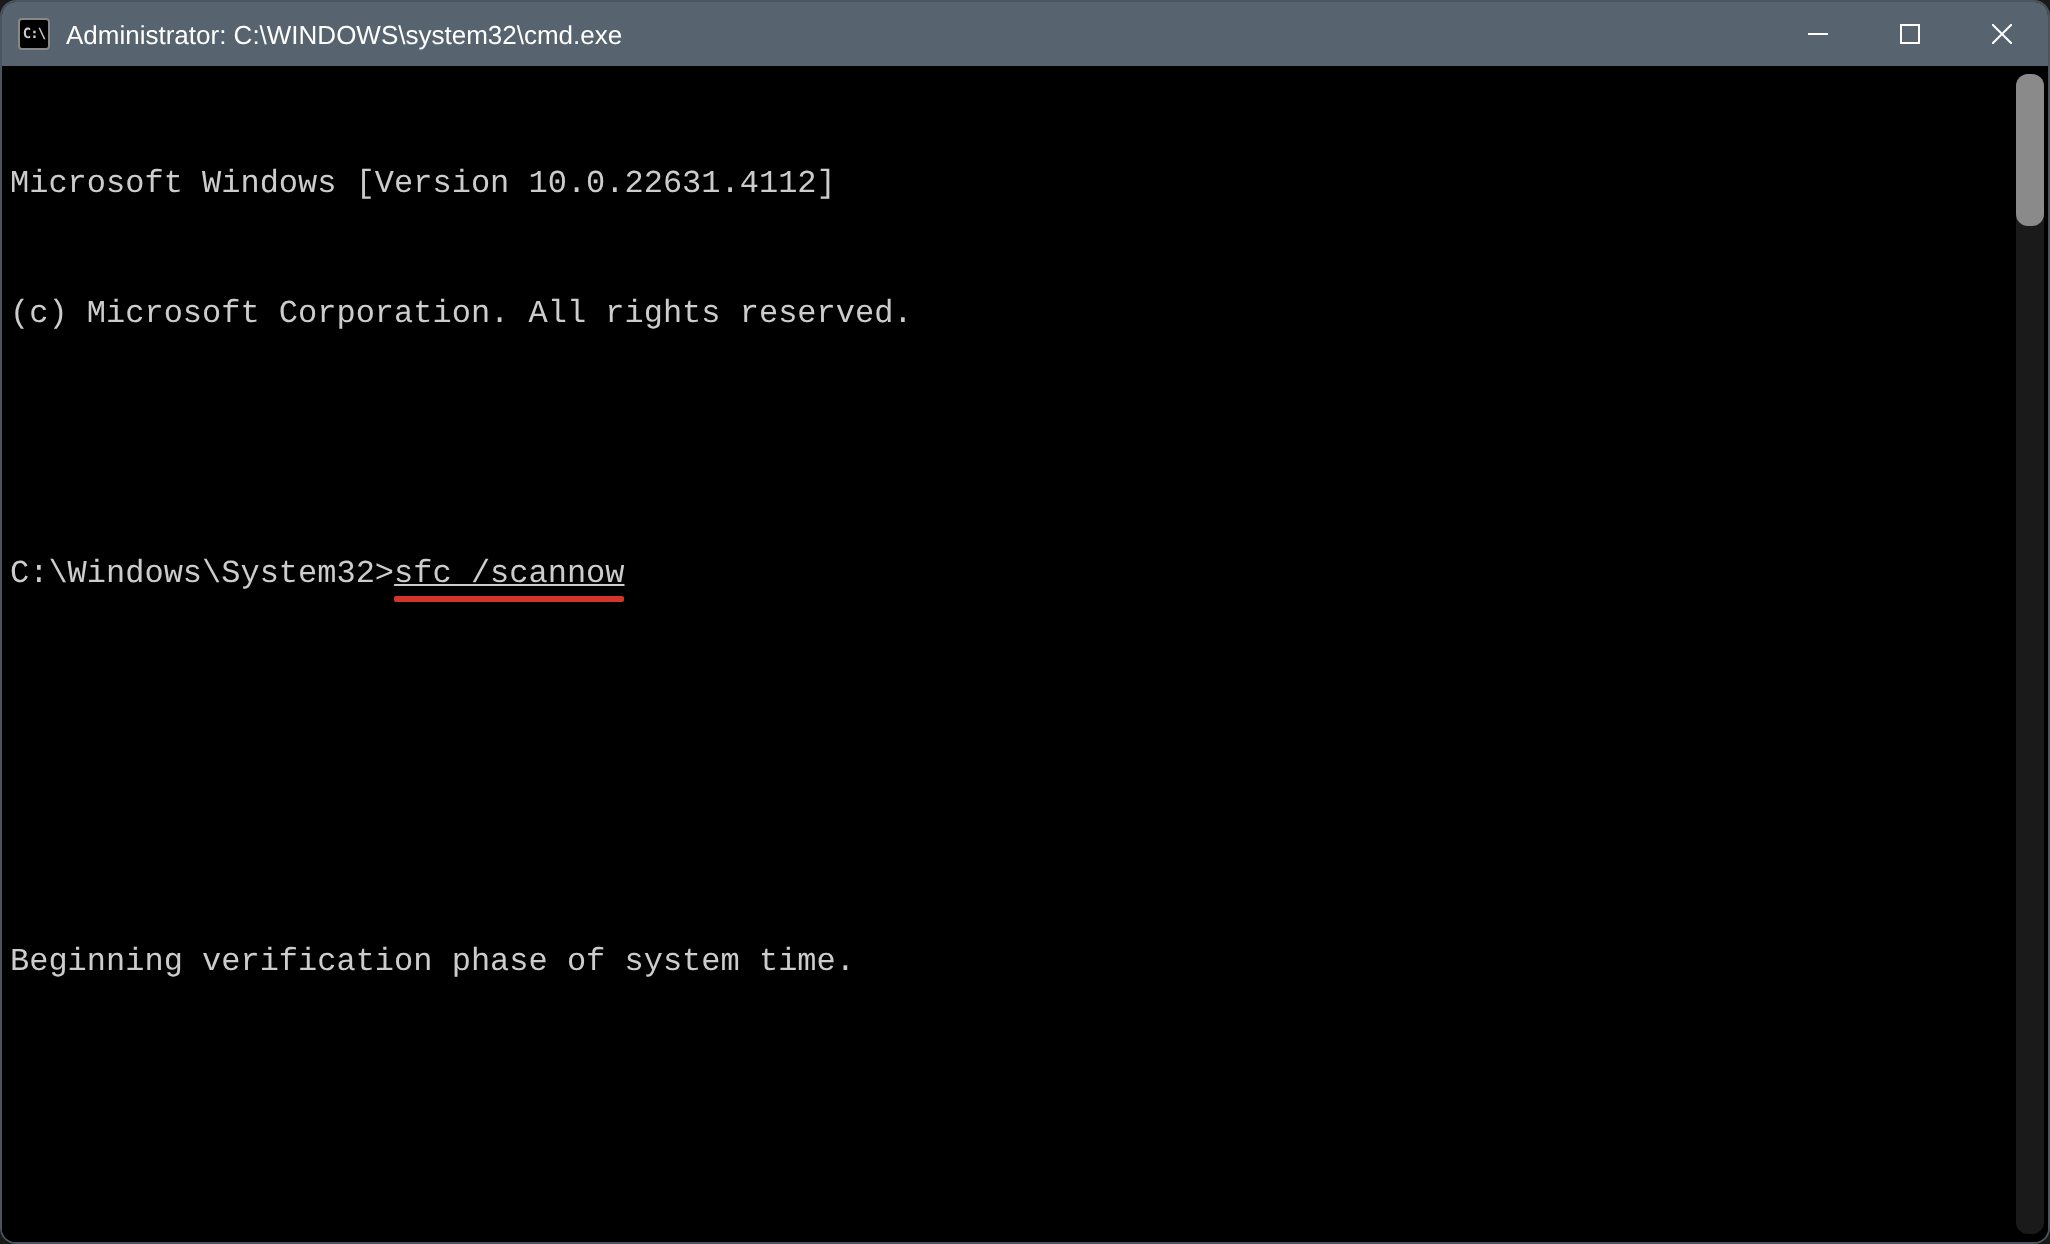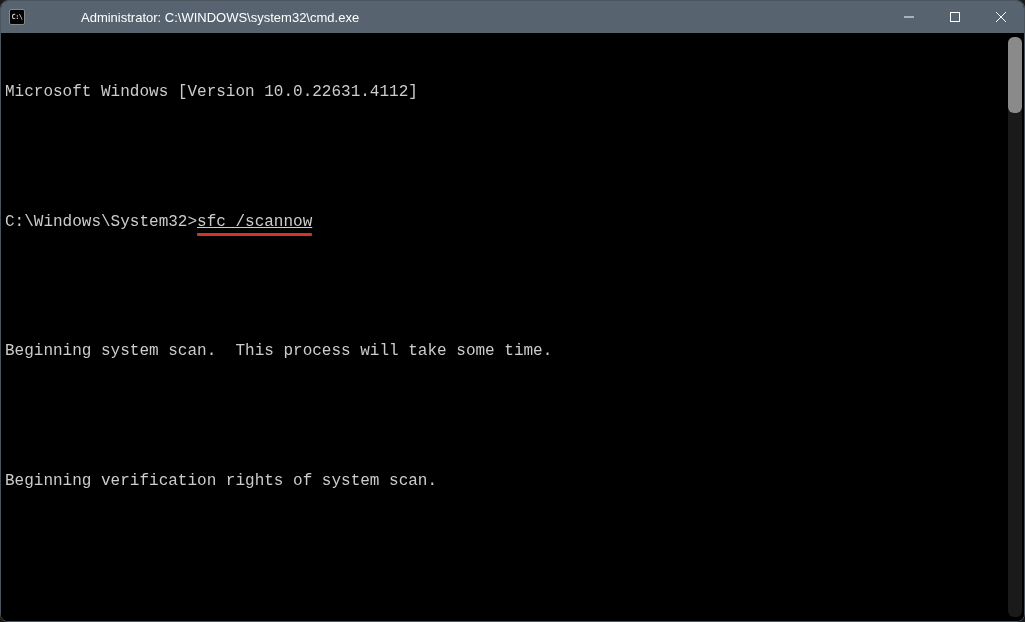--- a/index.html
+++ b/index.html
@@ -48,21 +48,20 @@
       font-family: monospace;
       color: #ccc;
       letter-spacing: -0.5px;
       font-weight: bold;
       line-height: 1;
     }
     .titlebar-title {
       flex: 1;
       white-space: nowrap;
       overflow: hidden;
-      margin-left: 48px;
     }
     .window-controls {
       display: flex;
       height: 100%;
     }
     .window-control {
       width: 46px;
       height: 100%;
       display: flex;
       align-items: center;
@@ -151,26 +150,26 @@
             <line x1="0" y1="0" x2="10" y2="10" stroke="#fff" stroke-width="1"></line>
             <line x1="10" y1="0" x2="0" y2="10" stroke="#fff" stroke-width="1"></line>
           </svg>
       </div>
     </div>
   </div>
 
   <div class="term-body">
     <div class="terminal">
       <div class="line">Microsoft Windows [Version 10.0.22631.4112]</div>
+      <div class="line">(c) Microsoft Corporation. All rights reserved.</div>
       <div class="line">&nbsp;</div>
       <div class="line"><span>C:\Windows\System32&gt;</span><span class="underlined-red">sfc /scannow</span></div>
       <div class="line">&nbsp;</div>
-      <div class="line">Beginning system scan.  This process will take some time.</div>
       <div class="line">&nbsp;</div>
-      <div class="line">Beginning verification rights of system scan.</div>
+      <div class="line">Beginning verification phase of system time.</div>
       
       
       
       
     </div>
     <div class="scrollbar-track">
       <div class="scrollbar-thumb"></div>
     </div>
   </div>
 </div>

